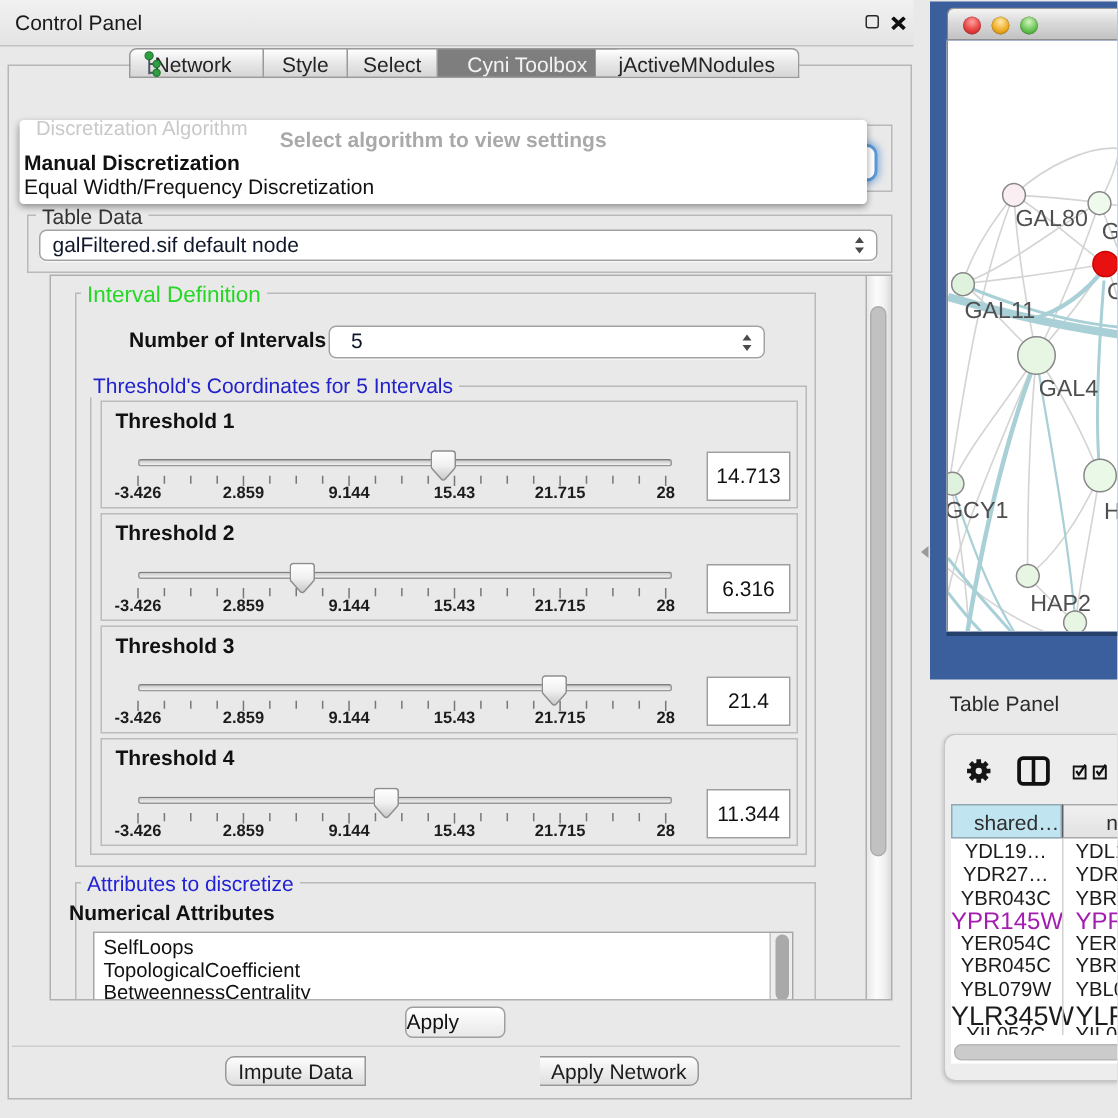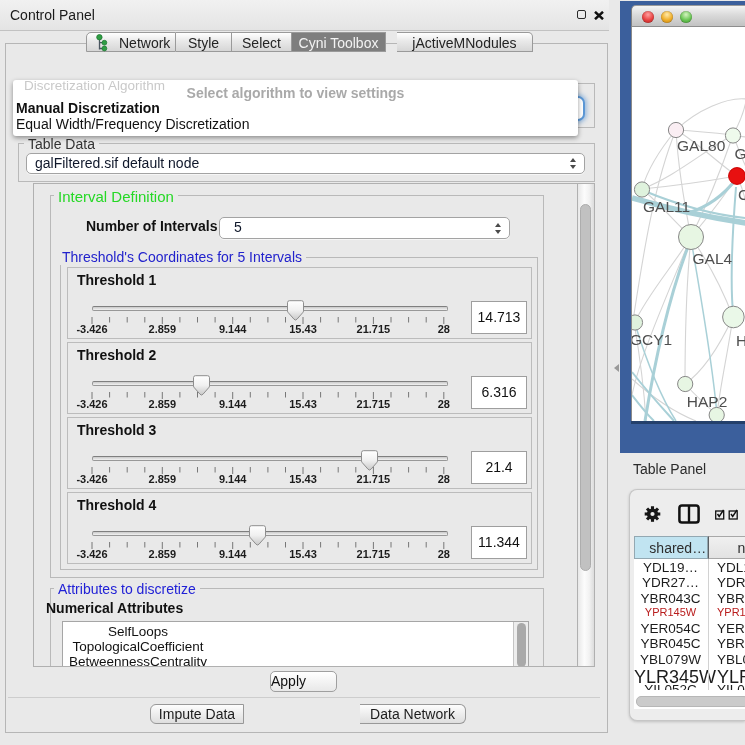--- a/index.html
+++ b/index.html
@@ -29,30 +29,30 @@
 
 <div class="abs" style="left:0;top:0;width:609px;height:30px;background:linear-gradient(#f1f1f1,#e4e4e4);border-bottom:1px solid #c2c2c2;"></div>
 <div class="abs" style="left:10px;top:7px;font-size:14px;color:#1a1a1a;">Control Panel</div>
 <div class="abs" style="left:577.3px;top:10px;width:6.5px;height:7px;border:1.6px solid #2a2a2a;border-radius:2px;"></div>
 <svg class="abs" style="left:594.3px;top:11px;" width="10" height="9" viewBox="0 0 10 9">
       <path d="M1,0.8 L9,8.2 M9,0.8 L1,8.2" stroke="#111" stroke-width="2.5"></path>
     </svg>
 
 <div class="abs" style="left:5px;top:43px;width:603px;height:690px;border:1px solid #b6b6b6;box-sizing:border-box;background:#e9e9e9;"></div>
 
-<div class="tab" style="left:86px;width:90px;border-radius:5px 0 0 0;padding-left:32px;box-sizing:border-box;text-align:left;">Network</div>
+<div class="tab" style="left:86px;width:90px;border-radius:5px 0 0 0;padding-left:16px;box-sizing:border-box;text-align:left;">Network</div>
 <svg class="abs" style="left:93px;top:33px;" width="15" height="19" viewBox="0 0 15 19">
   <path d="M6.5,6 L6.5,16.5 M6.5,9.7 L10.5,9.7 M6.5,15.5 L10.5,15.5" stroke="#4a5560" stroke-width="1.3" fill="none"></path>
   <circle cx="6.4" cy="4.2" r="2.7" fill="#2f9e44" stroke="#217a33" stroke-width="0.8"></circle>
   <circle cx="11.4" cy="9.7" r="2.4" fill="#2f9e44" stroke="#217a33" stroke-width="0.8"></circle>
   <circle cx="11.4" cy="15.5" r="2.4" fill="#2f9e44" stroke="#217a33" stroke-width="0.8"></circle>
 </svg>
 <div class="tab" style="left:176px;width:56px;border-left:none;">Style</div>
 <div class="tab" style="left:232px;width:60px;border-left:none;">Select</div>
-<div class="tab" style="left:292px;width:94px;border-left:none;background:#7e7e7e;color:#f3f3f3;">Cyni Toolbox</div>
+<div class="tab" style="left:292px;width:120px;border-left:none;background:#7e7e7e;color:#f3f3f3;">Cyni Toolbox</div>
 <div class="tab" style="left:397px;width:136px;border-left:none;border-radius:0 5px 0 0;">jActiveMNodules</div>
 
 <div class="group" style="left:13px;top:83px;width:580px;height:43px;"></div>
 <div class="combo" style="left:30px;top:96px;width:551px;height:21px;border:2px solid #5b97d5;border-radius:7px;box-shadow:0 0 4px 2px rgba(90,150,215,.55);"></div>
 
 <div class="group" style="left:18px;top:143px;width:575px;height:37px;"></div>
 <div class="gtitle" style="left:24px;top:136px;color:#333;">Table Data</div>
 <div class="combo" style="left:26px;top:153px;width:557px;height:19px;">
   <div class="ctext" style="top:1px;">galFiltered.sif default node</div>
   <div class="arrows"></div>
@@ -261,37 +261,37 @@
             </defs>
           </svg>
           <div class="vbox">11.344</div>
         </div>
       </div>
 
   <div class="group" style="left:16px;top:404px;width:492px;height:110px;"></div>
   <div class="gtitle" style="left:20px;top:396.5px;color:#2121d6;">Attributes to discretize</div>
   <div class="abs" style="left:12px;top:416px;font-size:14px;font-weight:bold;color:#111;">Numerical Attributes</div>
   <div class="abs" style="left:28px;top:437px;width:467px;height:60px;background:#fff;border:1px solid #a6a6a6;box-sizing:border-box;overflow:hidden;">
-    <div style="position:absolute;left:6px;top:2px;font-size:13.5px;color:#111;line-height:15px;white-space:pre;text-align:center;">SelfLoops
+    <div style="position:absolute;left:6px;top:2px;font-size:13.5px;color:#111;line-height:15px;white-space:pre;">SelfLoops
 TopologicalCoefficient
 BetweennessCentrality</div>
     <div style="position:absolute;right:0;top:0;width:14px;height:100%;background:#ededed;border-left:1px solid #c4c4c4;"></div>
     <div style="position:absolute;right:2.5px;top:0.5px;width:9px;height:44px;background:#a9a9a9;border-radius:5px;"></div>
   </div>
 
   <div class="abs" style="right:0;top:0;width:17px;height:100%;background:linear-gradient(90deg,#e8e8e8,#fcfcfc 40%,#f2f2f2 70%,#dcdcdc);border-left:1px solid #b0b0b0;box-sizing:border-box;"></div>
   <div class="abs" style="right:3px;top:20px;width:11px;height:367px;background:#c1c1c1;border:1px solid #adadad;border-radius:6px;box-sizing:border-box;"></div>
 </div>
 
 <div class="abs" style="left:270px;top:671px;width:65px;height:19px;background:linear-gradient(#ffffff,#e8e8e8);border:1px solid #9f9f9f;border-radius:5px;font-size:14px;color:#111;text-align:left;line-height:18px;">Apply</div>
 
 <div class="abs" style="left:8px;top:697px;width:592px;height:1px;background:#cdcdcd;"></div>
 <div class="abs" style="left:150px;top:704px;width:316px;height:21px;">
   <div class="seg" style="left:0;width:94px;border-radius:6px 0 0 6px;">Impute Data</div>
-  <div class="seg" style="left:210px;width:106px;border-radius:0 6px 6px 0;border-left:none;">Data Network</div>
+  <div class="seg" style="left:210px;width:106px;border-radius:0 6px 6px 0;border-left:none;">Apply Network</div>
 </div>
 
 <div class="abs" style="left:610px;top:364px;width:0;height:0;border:4px solid transparent;border-right:5px solid #999;"></div>
 
 <div class="abs" style="left:620px;top:1px;width:125px;height:452px;background:#3b5f9c;"></div>
 <div class="abs" style="left:631px;top:421px;width:114px;height:3px;background:#24406b;"></div>
 
 <div class="abs" style="left:631px;top:5px;width:114px;height:22px;background:linear-gradient(#f4f4f4,#dadada 45%,#c4c4c4 95%);border-left:1px solid #808080;border-top:1px solid #9a9a9a;border-bottom:1px solid #8e8e8e;border-radius:5px 0 0 0;box-sizing:border-box;"></div>
 <div class="abs" style="left:642px;top:11px;width:12px;height:12px;border-radius:50%;background:radial-gradient(circle at 50% 30%,#ff9f9f,#e8403f 55%,#ad2322);box-shadow:inset 0 0 1px rgba(0,0,0,.5);"></div>
 <div class="abs" style="left:661px;top:11px;width:12px;height:12px;border-radius:50%;background:radial-gradient(circle at 50% 30%,#ffe9a8,#efad27 55%,#bc7e12);box-shadow:inset 0 0 1px rgba(0,0,0,.5);"></div>
@@ -387,21 +387,21 @@
             <div style="position:absolute;left:83px;top:1px;white-space:nowrap;">YDL19</div>
           </div>
           <div style="position:relative;height:15.3px;font-size:13.5px;color:#1c1c1c;">
             <div style="position:absolute;left:0;width:73px;text-align:center;top:1px;">YDR27…</div>
             <div style="position:absolute;left:83px;top:1px;white-space:nowrap;">YDR27</div>
           </div>
           <div style="position:relative;height:15.3px;font-size:13.5px;color:#1c1c1c;">
             <div style="position:absolute;left:0;width:73px;text-align:center;top:1px;">YBR043C</div>
             <div style="position:absolute;left:83px;top:1px;white-space:nowrap;">YBR04</div>
           </div>
-          <div style="position:relative;height:15.3px;font-size:11px;color:#b91c1c;text-decoration:underline;">
+          <div style="position:relative;height:15.3px;font-size:16px;color:#a21caf;text-decoration:underline;">
             <div style="position:absolute;left:0;width:73px;text-align:center;top:1px;">YPR145W</div>
             <div style="position:absolute;left:83px;top:1px;white-space:nowrap;">YPR14</div>
           </div>
           <div style="position:relative;height:15.3px;font-size:13.5px;color:#1c1c1c;">
             <div style="position:absolute;left:0;width:73px;text-align:center;top:1px;">YER054C</div>
             <div style="position:absolute;left:83px;top:1px;white-space:nowrap;">YER05</div>
           </div>
           <div style="position:relative;height:15.3px;font-size:13.5px;color:#1c1c1c;">
             <div style="position:absolute;left:0;width:73px;text-align:center;top:1px;">YBR045C</div>
             <div style="position:absolute;left:83px;top:1px;white-space:nowrap;">YBR04</div>

